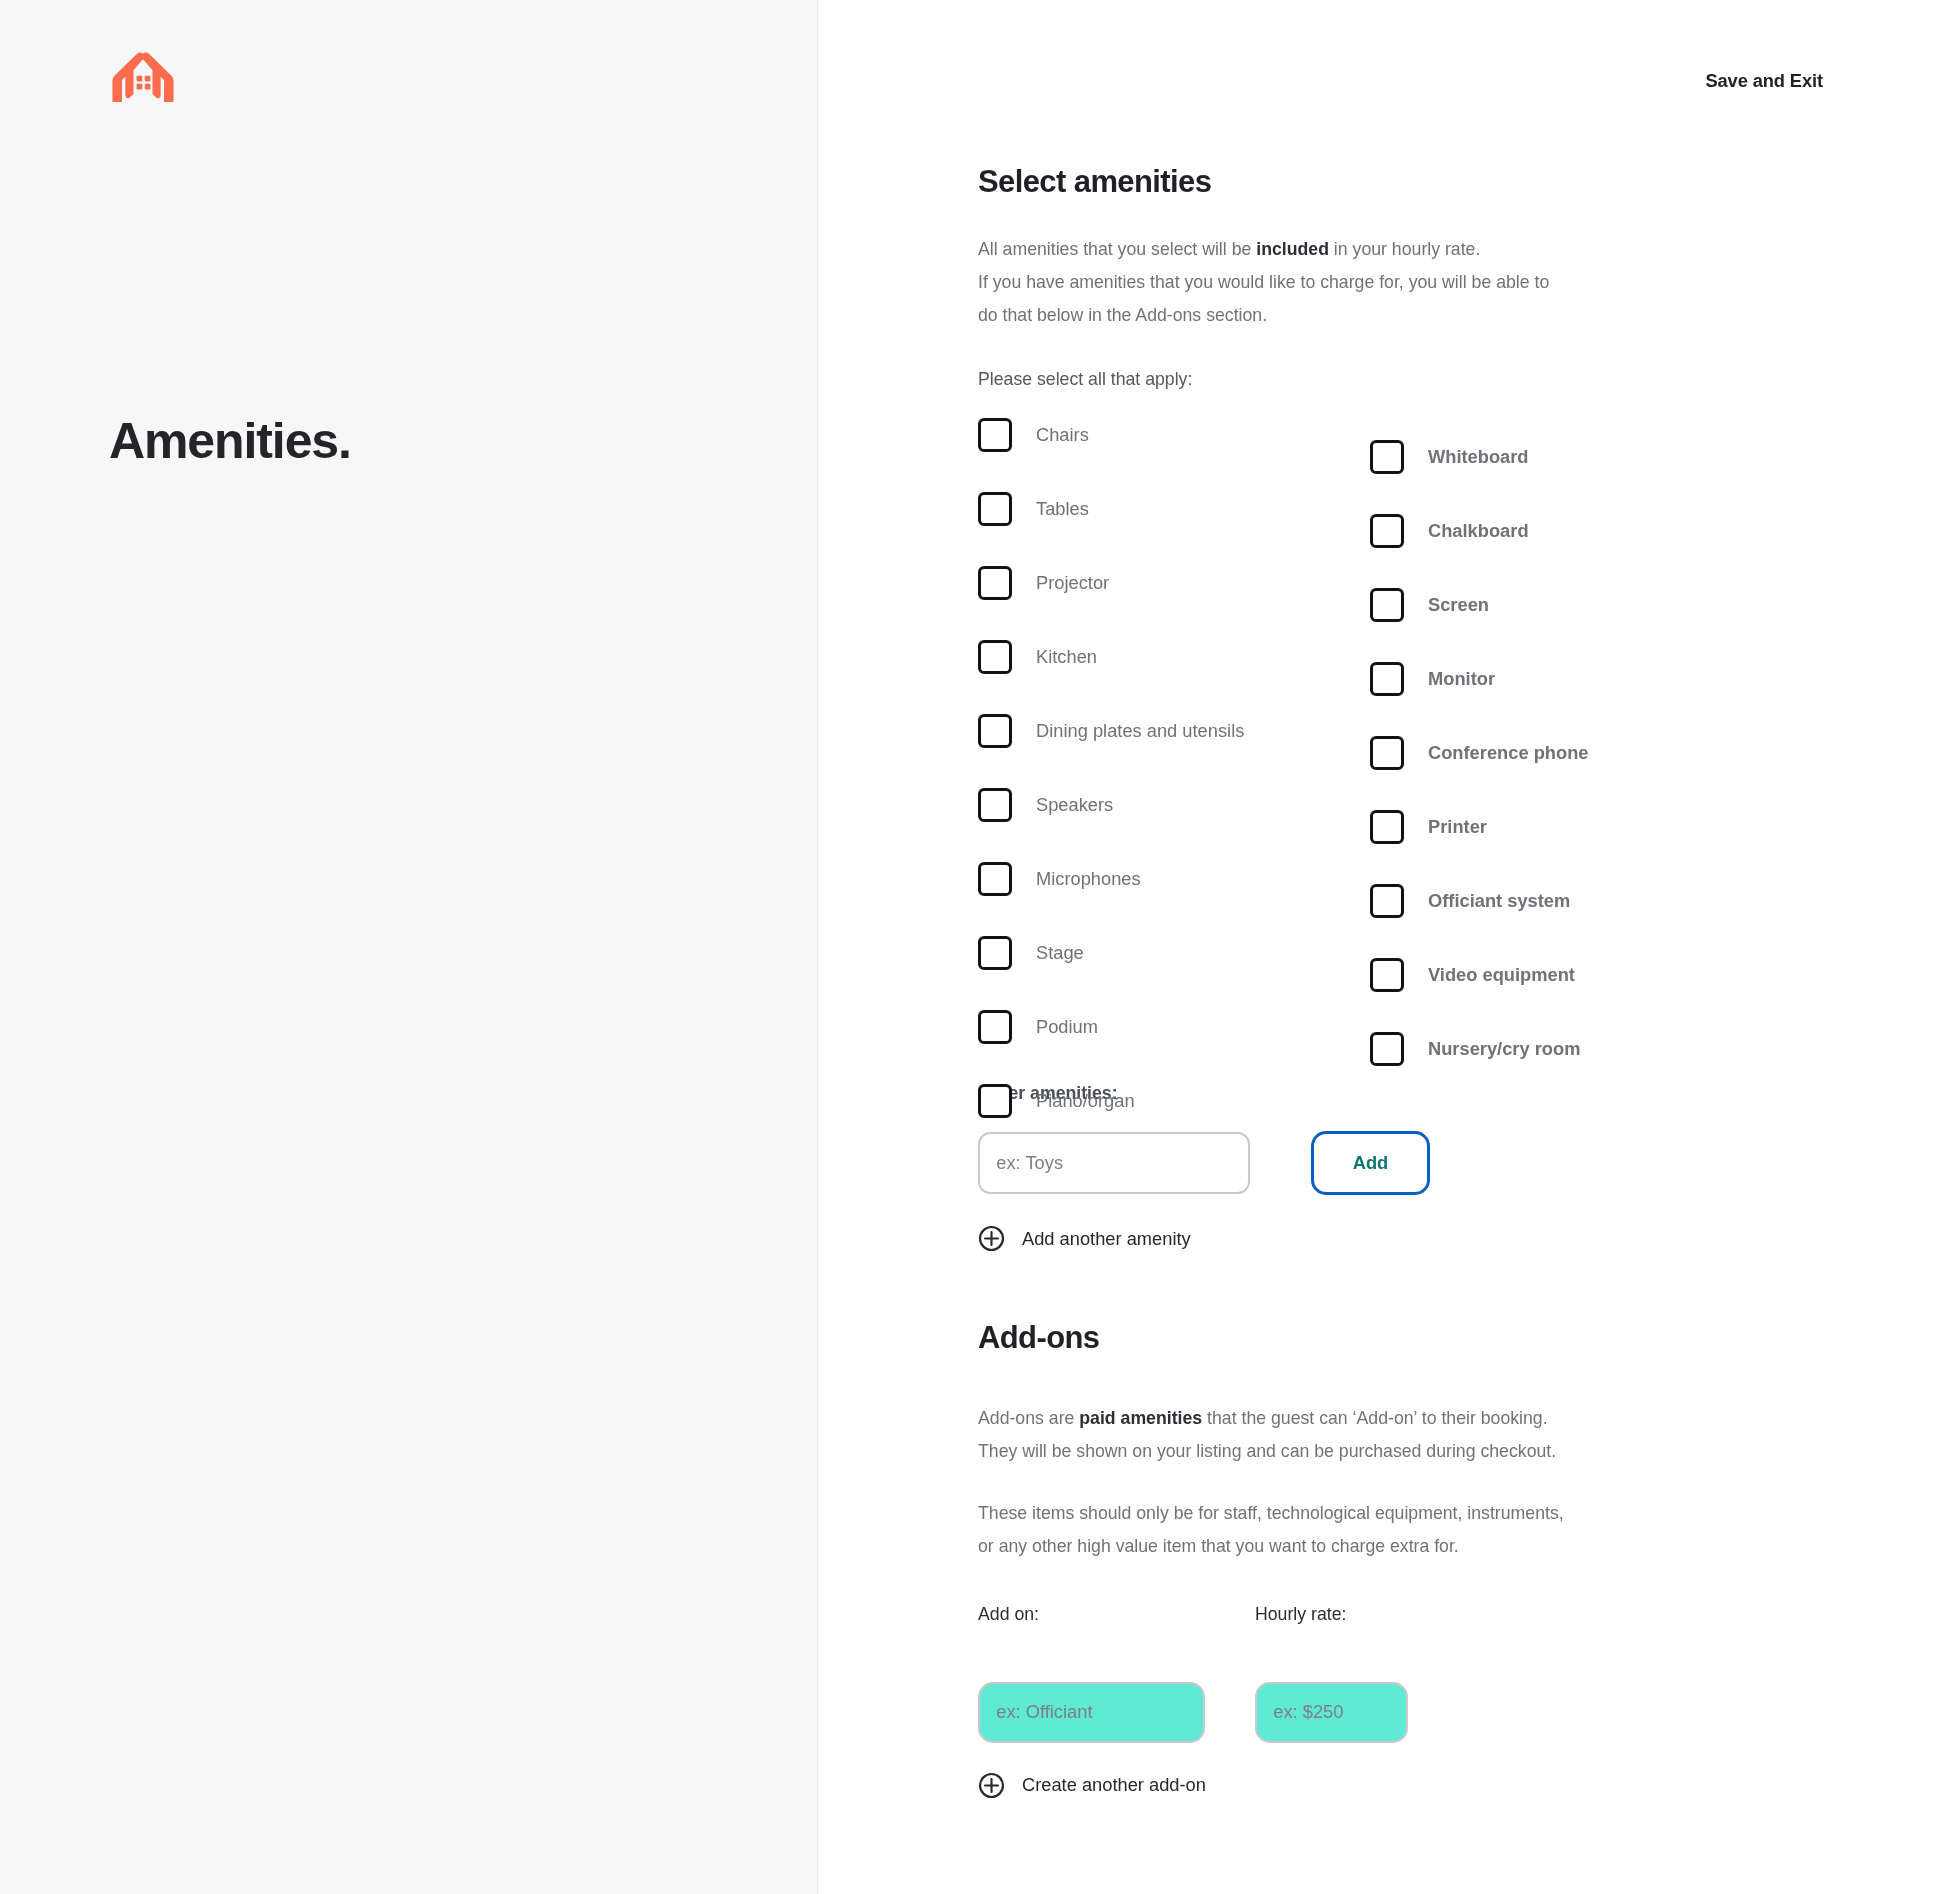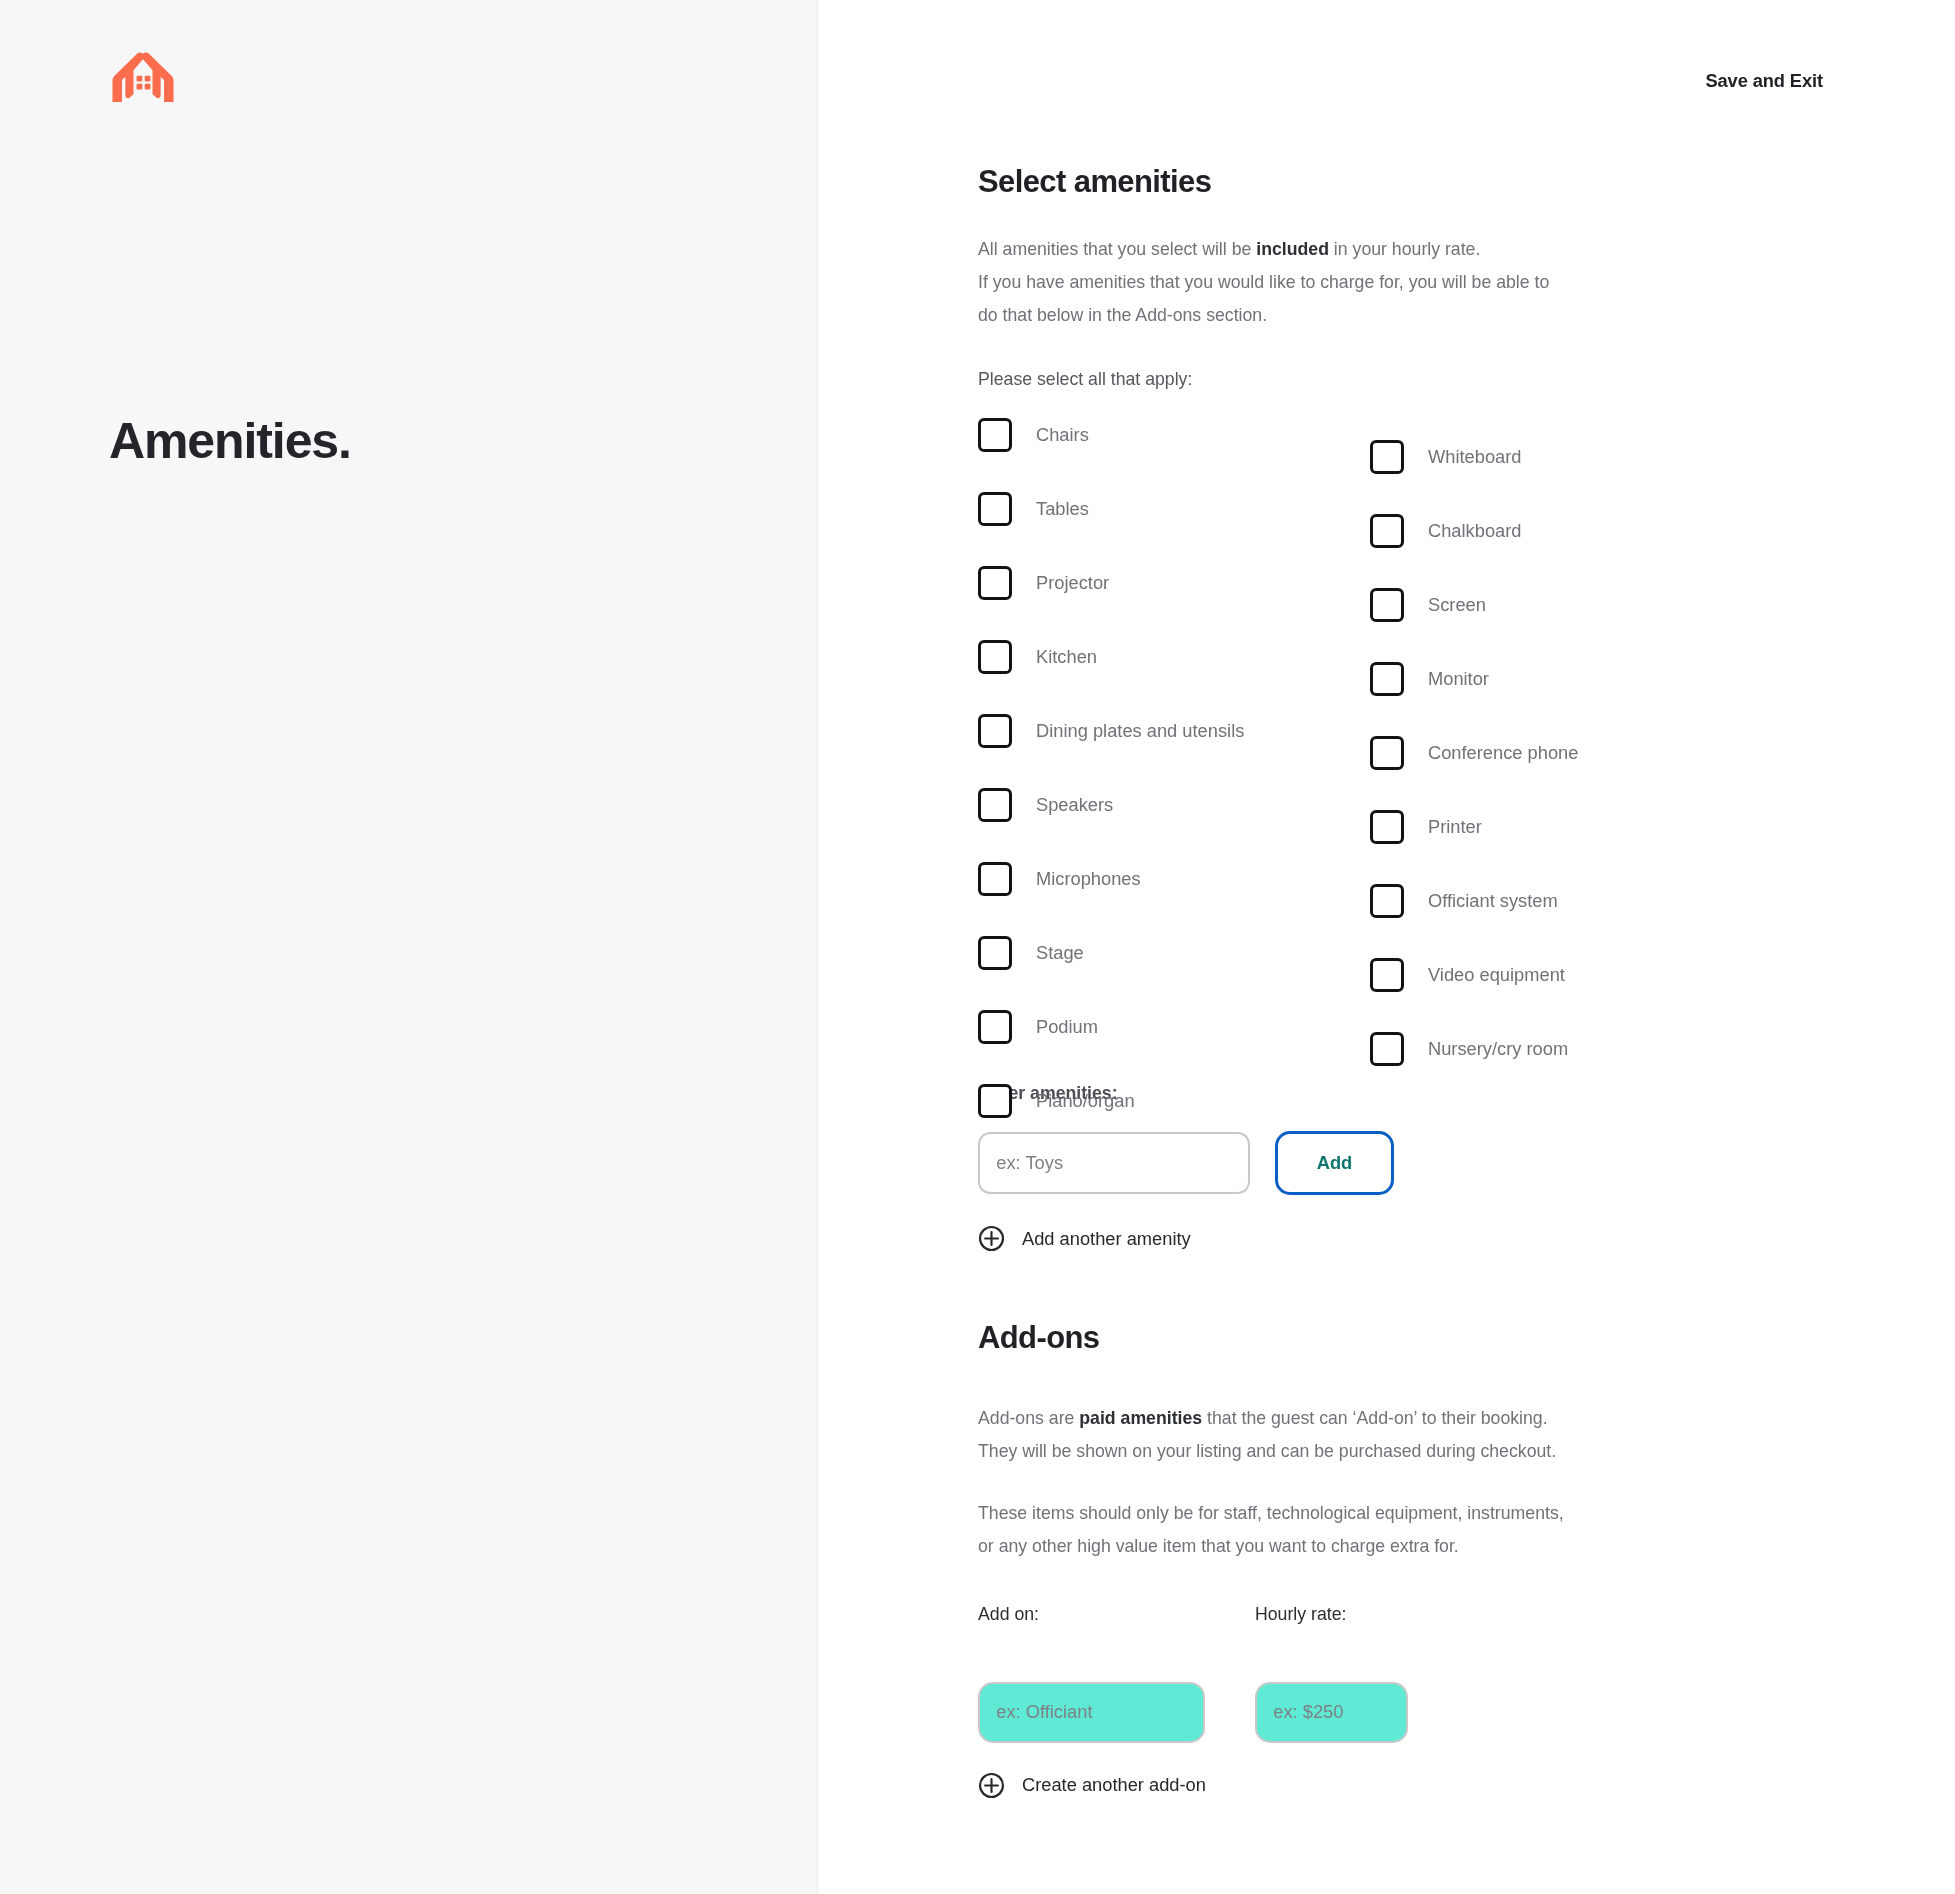--- a/index.html
+++ b/index.html
@@ -96,21 +96,21 @@
   .cb-grid {
     margin-top: 27px;
     position: relative;
     width: 883px;
   }
   .cb-col {
     position: absolute;
     top: 0;
   }
   .cb-col.left { left: 0; }
-  .cb-col.right { left: 392px; top: 22px; }
+  .cb-col.right { left: 392px; top: 22px; font-weight: bold; }
   .cb-row {
     display: flex;
     align-items: center;
     height: 35px;
     margin-bottom: 39px;
     cursor: pointer;
   }
   .cb-row:last-child { margin-bottom: 0; }
   .cb-box {
     width: 34px;
@@ -130,20 +130,21 @@
   .other-label {
     margin-top: 693px;
     font-size: 17.7px;
     font-weight: 700;
     color: #4c4f53;
   }
   .other-row {
     margin-top: 27px;
     display: flex;
     align-items: center;
+    gap: 36px;
   }
   .text-input {
     width: 272px;
     height: 62px;
     border: 2px solid #c9c9c9;
     border-radius: 12.2px;
     background: #fff;
     font-family: "Liberation Sans", sans-serif;
     font-size: 18.3px;
     color: #2b2d30;

